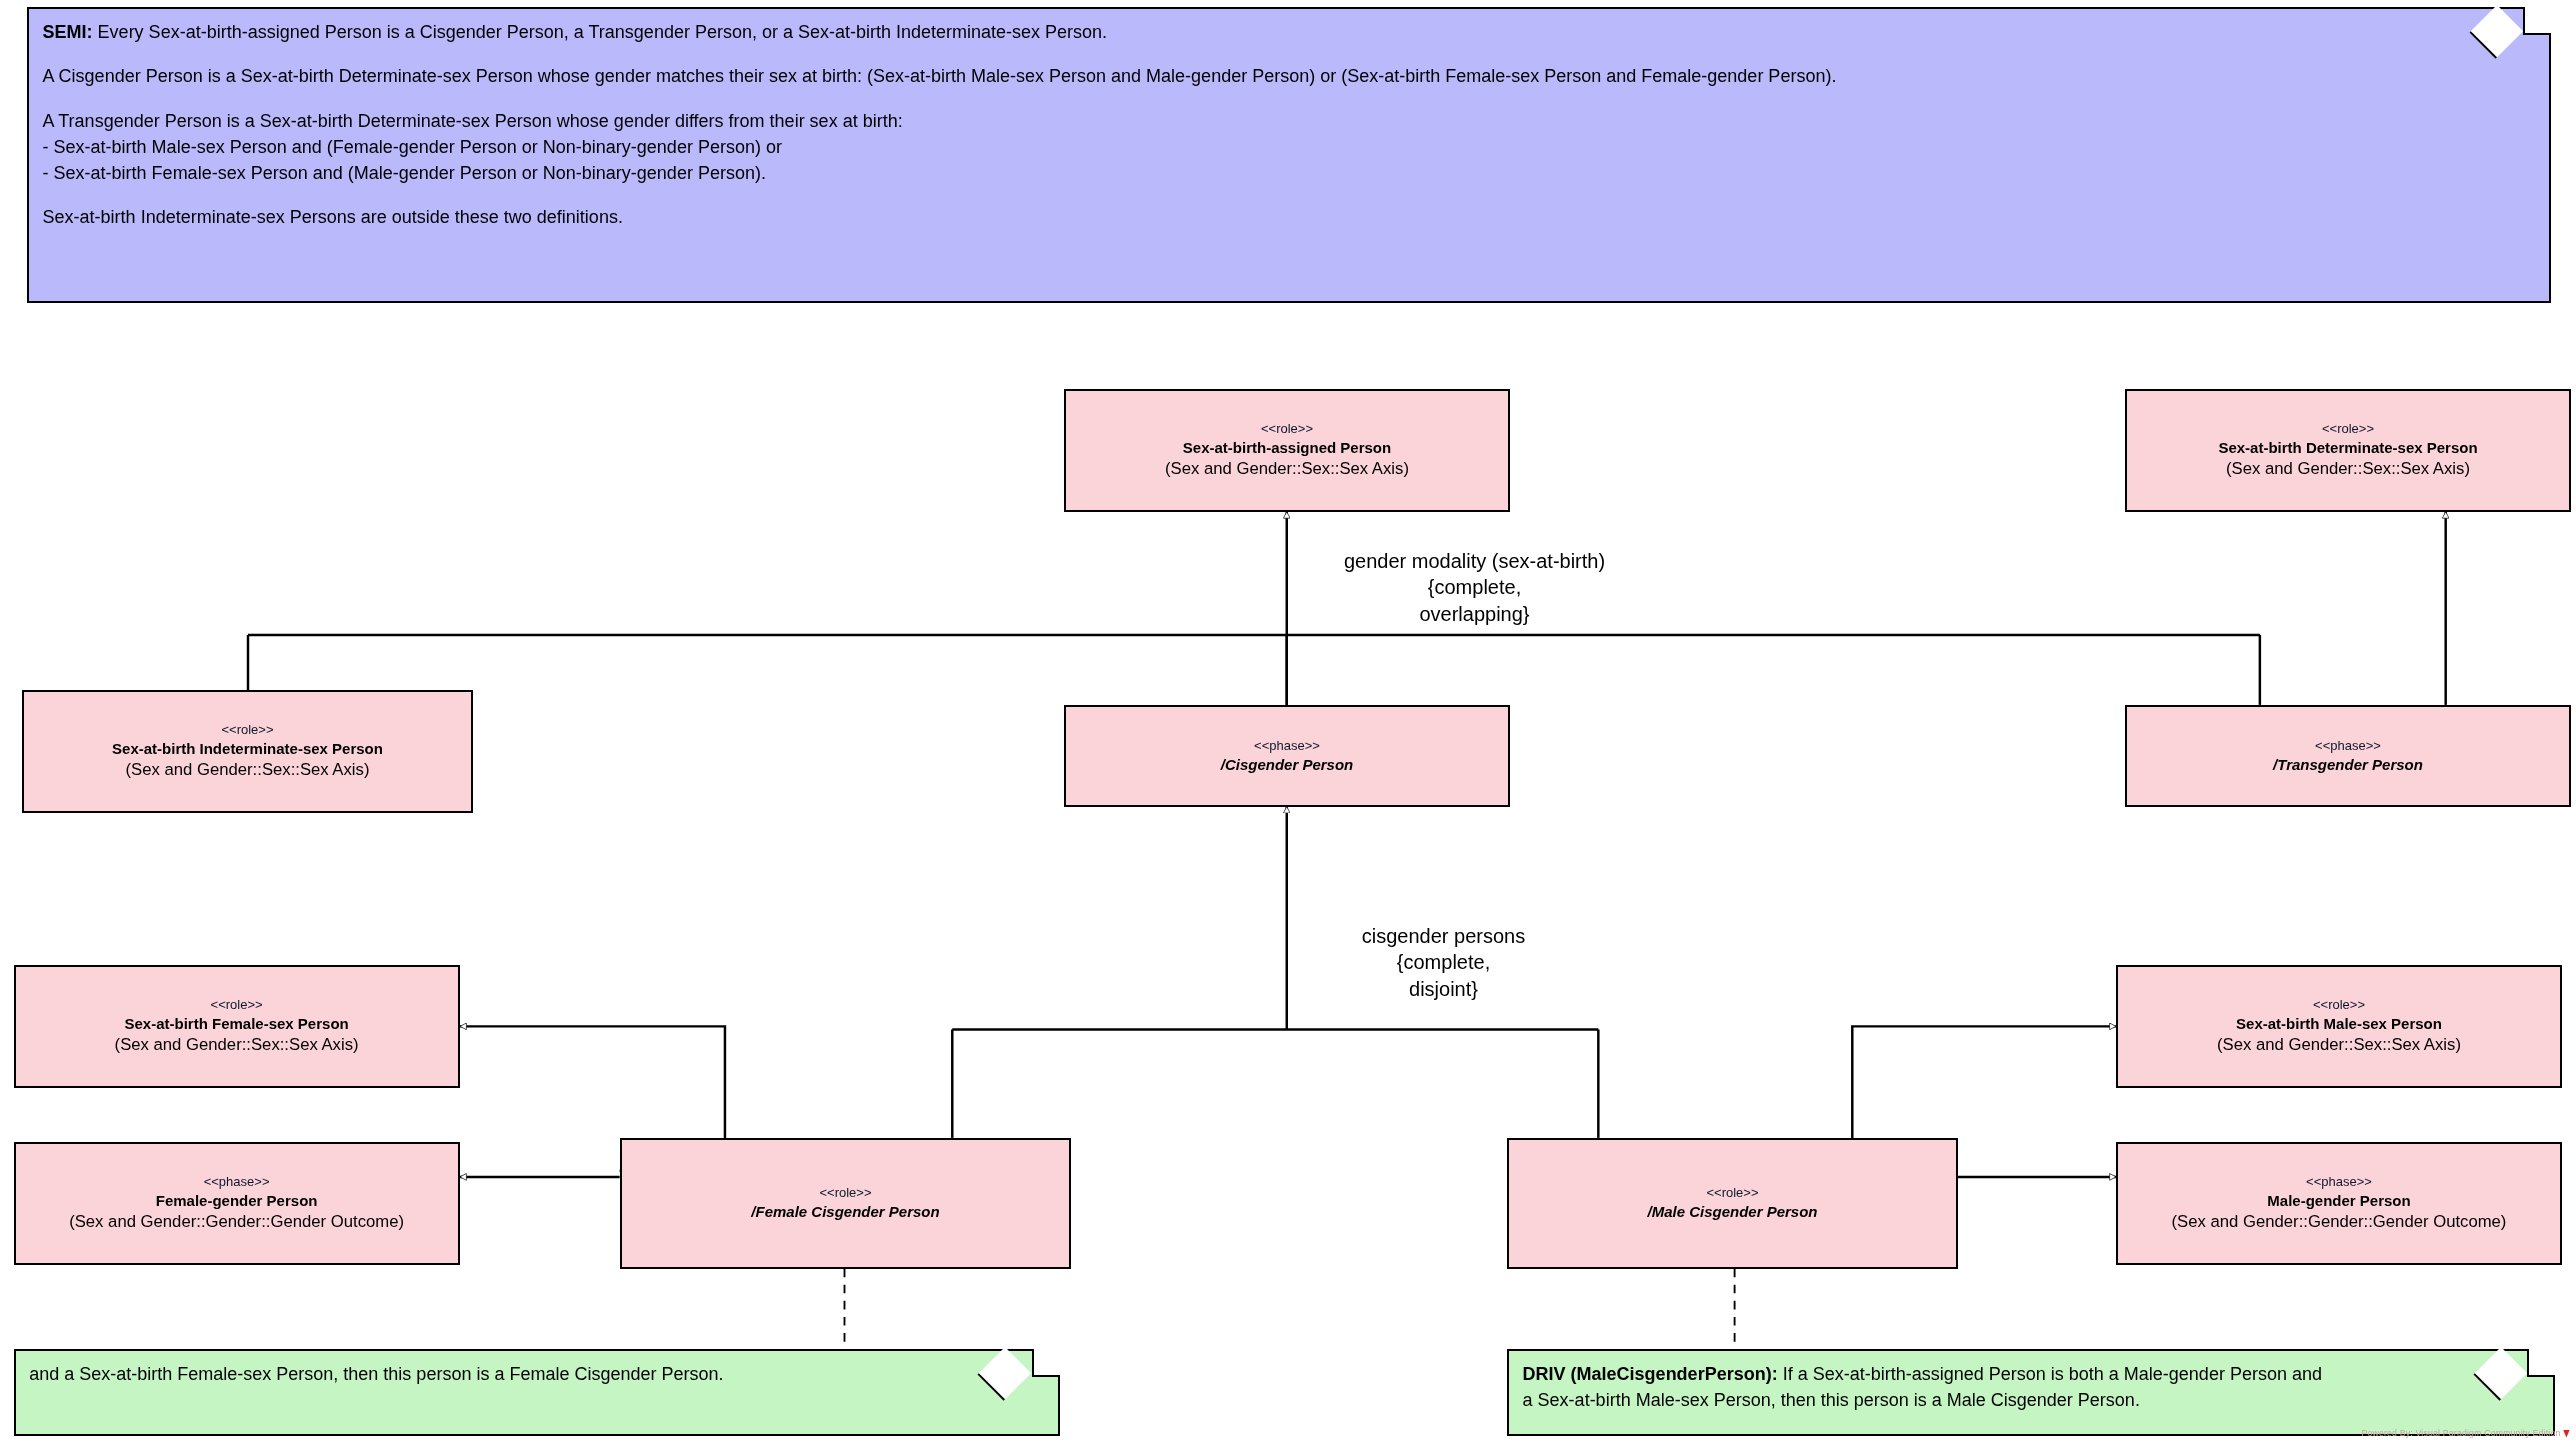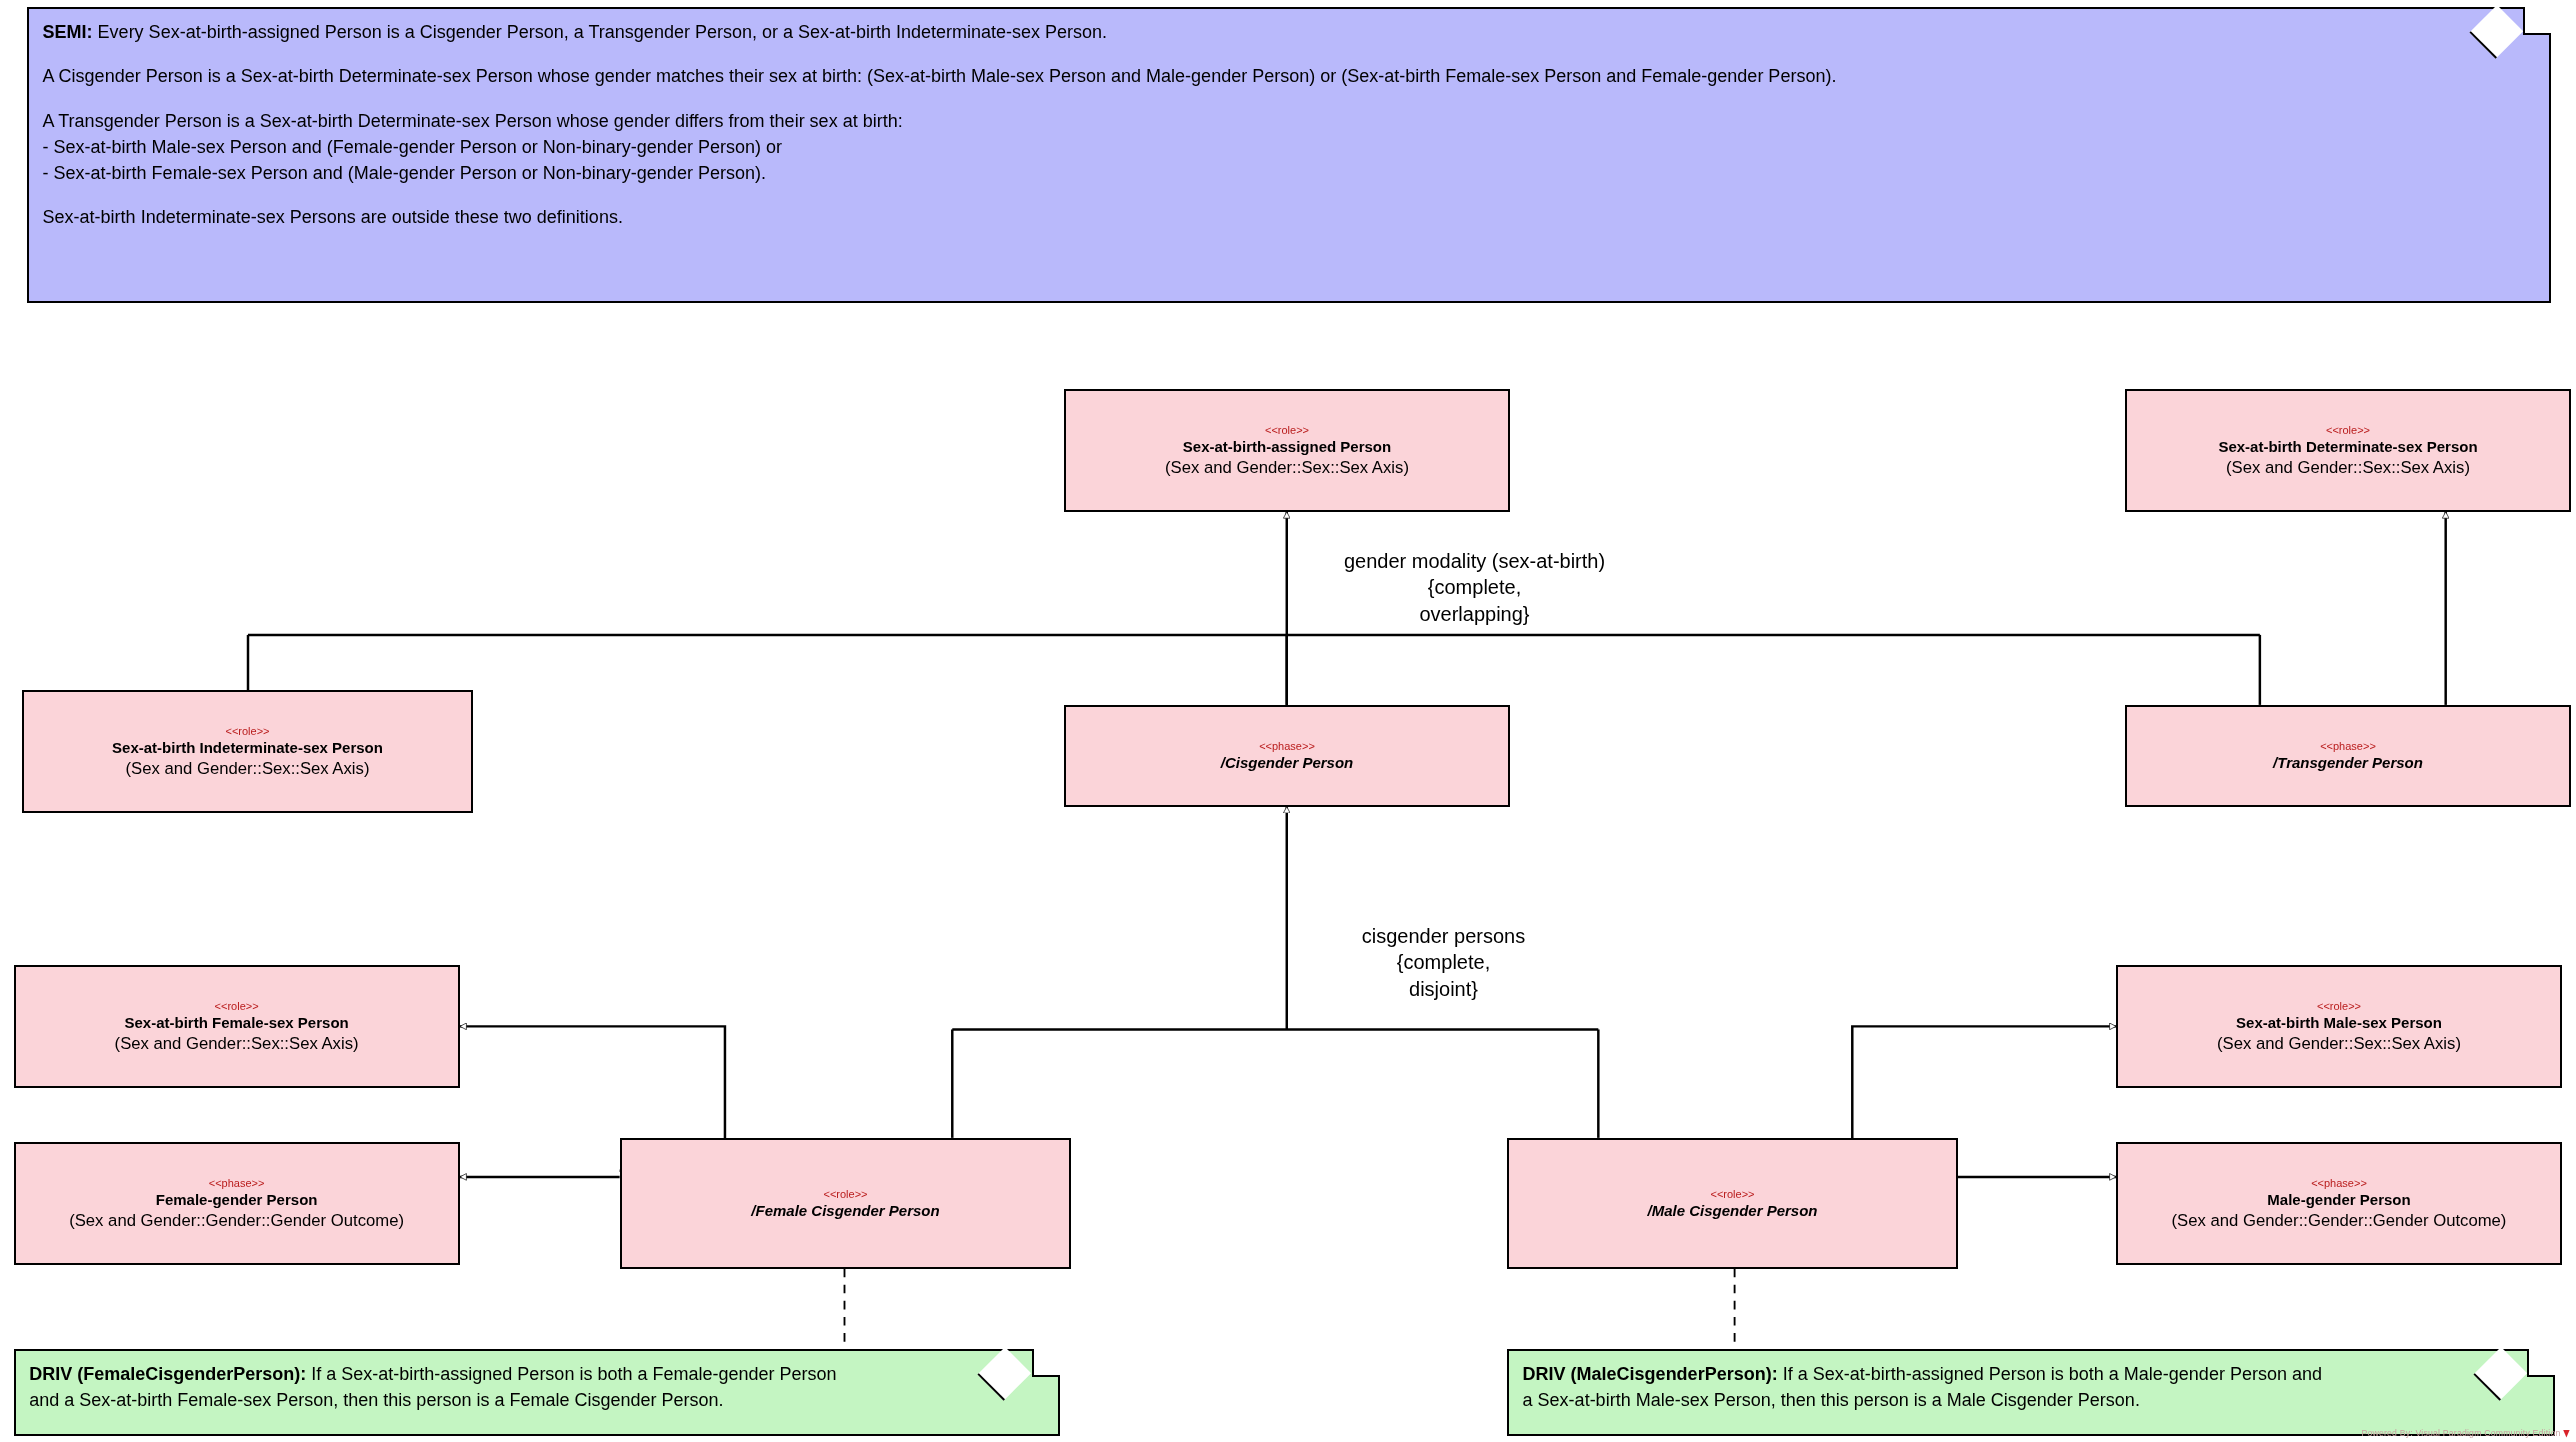--- a/index.html
+++ b/index.html
@@ -34,22 +34,22 @@
     box-sizing: border-box;
     display: flex;
     flex-direction: column;
     align-items: center;
     justify-content: center;
     text-align: center;
     line-height: 1.30;
     z-index: 5;
   }
   .uml-class .stereotype {
-    font-size: 11px;
-    color: #b91c1c;
+    font-size: 13px;
+    color: #0f172a;
     white-space: nowrap;
     text-align: right;
   }
   .uml-class .cname {
     font-size: 15px;
     font-weight: bold;
     color: #000;
     white-space: nowrap;
   }
   .uml-class .cname.derived {
@@ -269,21 +269,20 @@
   </div>
 
   <div class="edge-label" style="left:1301px; top:923px; width:285px;">
     <div>cisgender persons</div>
     <div>{complete,</div>
     <div>disjoint}</div>
   </div>
 
   <div class="uml-note driv" style="left:13.6px; top:1349px; width:1046px; height:87px;">
     <div class="note-body">
-      <span class="note-line"><b class="note-lead">DRIV (FemaleCisgenderPerson):</b><span> If a Sex-at-birth-assigned Person is both a Female-gender Person</span></span>
       <span class="note-line">and a Sex-at-birth Female-sex Person, then this person is a Female Cisgender Person.</span>
     </div>
     <div class="fold"></div>
   </div>
 
   <div class="uml-note driv" style="left:1507px; top:1349px; width:1048px; height:87px;">
     <div class="note-body">
       <span class="note-line"><b class="note-lead">DRIV (MaleCisgenderPerson):</b><span> If a Sex-at-birth-assigned Person is both a Male-gender Person and</span></span>
       <span class="note-line">a Sex-at-birth Male-sex Person, then this person is a Male Cisgender Person.</span>
     </div>

